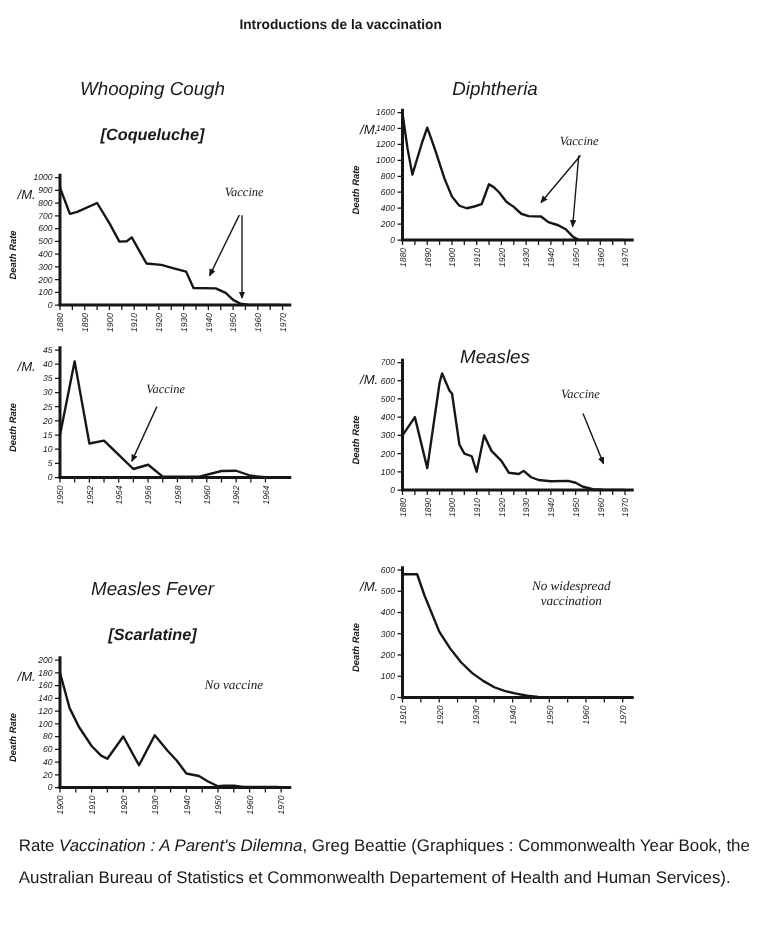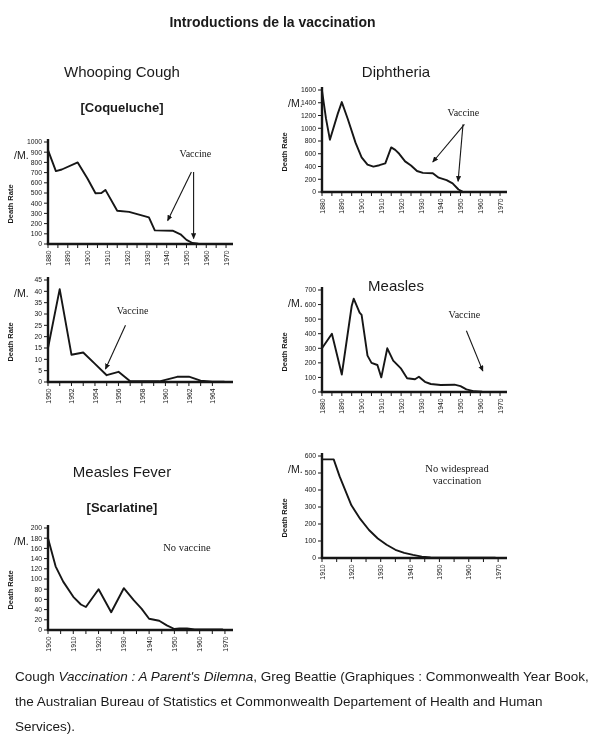--- a/index.html
+++ b/index.html
@@ -1,20 +1,20 @@
 <!DOCTYPE html>
 <html><head>
 <meta charset="utf-8">
 <style>
   html,body{margin:0;padding:0;background:#fff;}
   .page{position:relative;width:614px;height:754px;background:#fff;overflow:hidden;
         font-family:"Liberation Sans",sans-serif;color:#1a1a1a;}
   .page-title{position:absolute;left:0;top:14px;width:545px;margin:0;text-align:center;
-        font-size:14px;font-weight:bold;}
-  .chart-block{position:absolute;width:240px;}
+        font-size:11px;font-weight:bold;}
+  .chart-block{position:absolute;width:240px;font-style:italic;}
   .cb0{left:2px;top:62px}
   .cb1{left:276px;top:62px}
   .cb2{left:2px;top:272px}
   .cb3{left:276px;top:276px}
   .cb4{left:2px;top:462px}
   .cb5{left:276px;top:462px}
   .ct{margin:0;font-size:15px;font-weight:normal;text-align:center;line-height:20px;}
   .cs{margin:16px;font-size:13px;font-weight:bold;text-align:center;line-height:20px;}
   .cs:empty{display:none;}
   .plot{line-height:0;}
@@ -411,15 +411,15 @@
           <text transform="translate(224.7,116.5) rotate(-90)" text-anchor="end" font-size="6.8" fill="#161616">1970</text>
           <polyline points="46.0,11.4 57.7,11.4 63.6,28.4 75.4,57.3 84.2,70.9 93.0,82.0 101.8,90.5 110.6,96.7 119.4,101.8 128.2,104.9 137.0,106.9 145.8,108.6 154.6,109.5 163.4,109.8 219.2,109.8" fill="none" stroke="#161616" stroke-width="1.9" stroke-linejoin="round" stroke-linecap="round"></polyline>
           <text x="12" y="25" font-size="10.5" fill="#161616">/M.</text>
           <text transform="translate(11,70) rotate(-90)" text-anchor="middle" font-size="7.5" font-weight="bold" fill="#161616">Death Rate</text>
           <text x="181.0" y="24.2" text-anchor="middle" font-size="10.5" fill="#161616" font-family="&quot;Liberation Serif&quot;,&quot;DejaVu Serif&quot;,serif">No widespread</text>
           <text x="181.0" y="36.2" text-anchor="middle" font-size="10.5" fill="#161616" font-family="&quot;Liberation Serif&quot;,&quot;DejaVu Serif&quot;,serif">vaccination</text>
         </svg>
       </div>
   </section>
 
-  <p class="caption"><span>Cough </span><em>Vaccination : A Parent's Dilemna</em><span>, Greg Beattie (Graphiques : Commonwealth Year Book, the Australian Bureau of Statistics et Commonwealth Departement of Health and Human Services).</span></p>
+  <p class="caption"><span>Rate </span><em>Vaccination : A Parent's Dilemna</em><span>, Greg Beattie (Graphiques : Commonwealth Year Book, the Australian Bureau of Statistics et Commonwealth Departement of Health and Human Services).</span></p>
 
 </div>
 
 </body></html>

